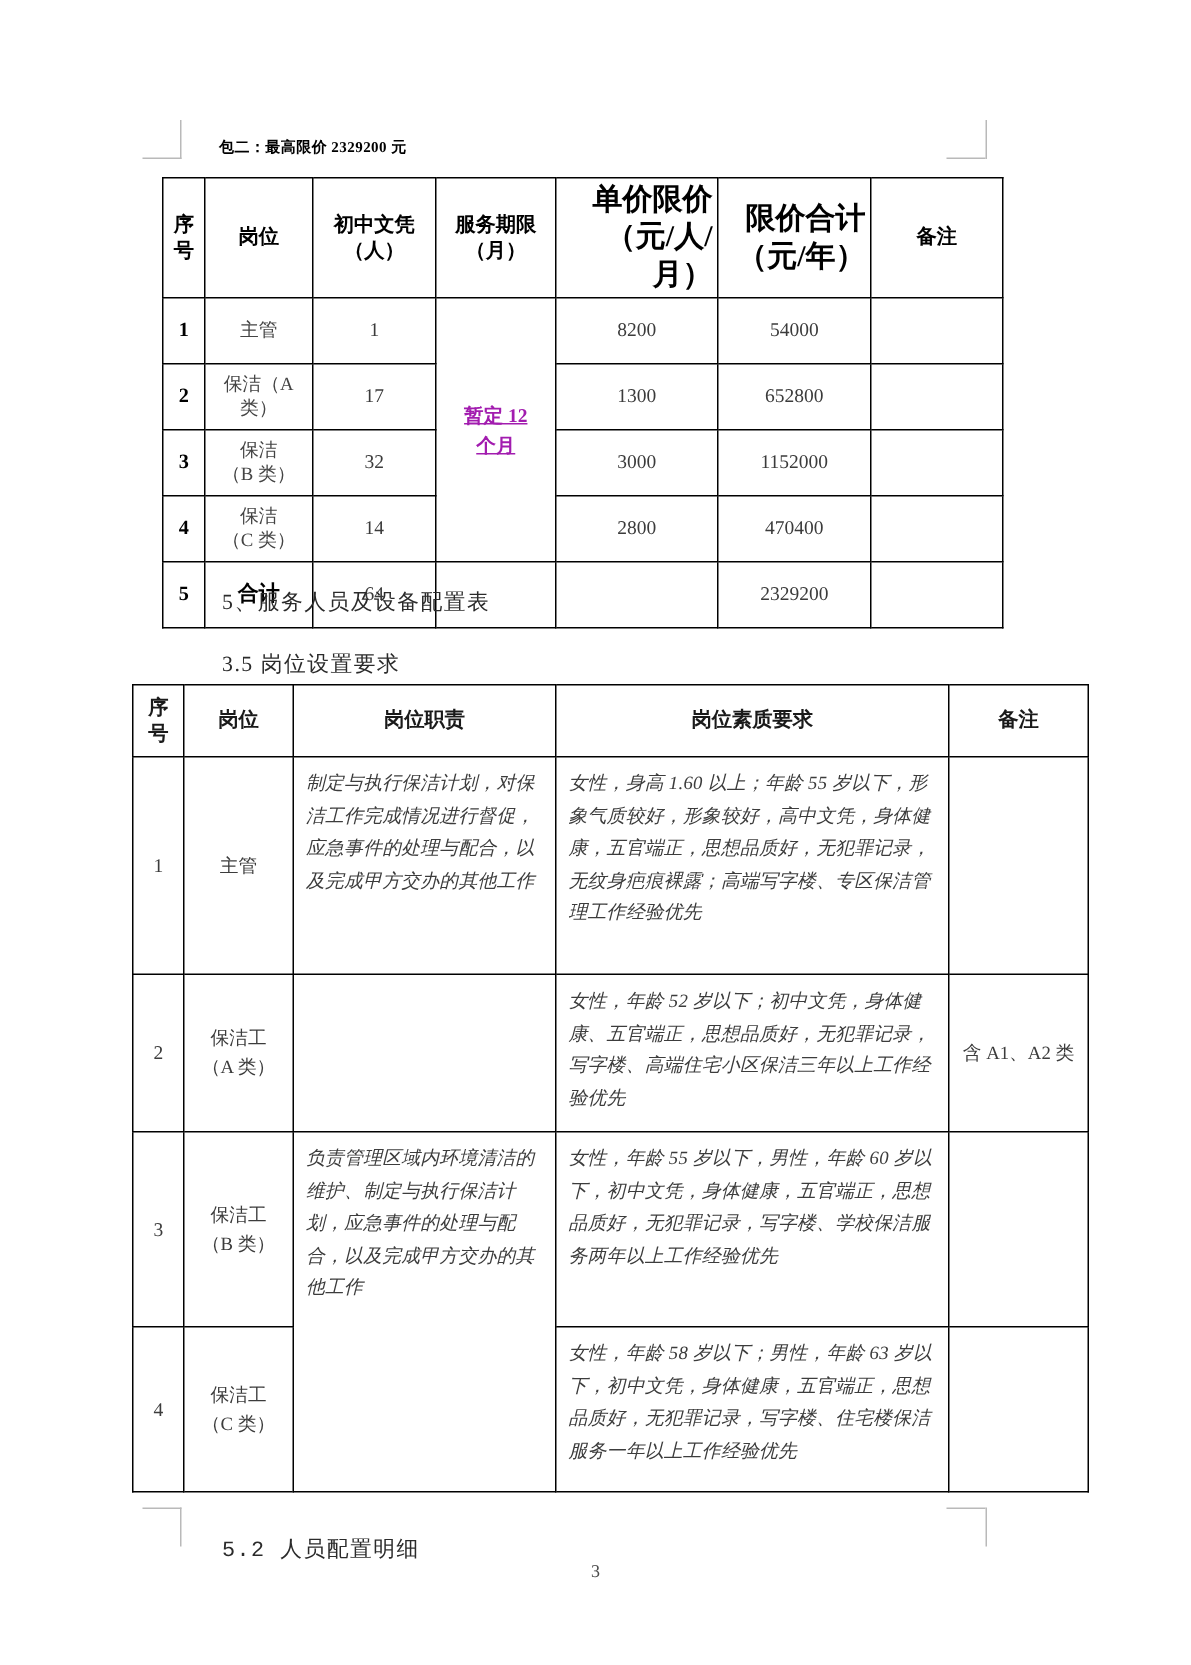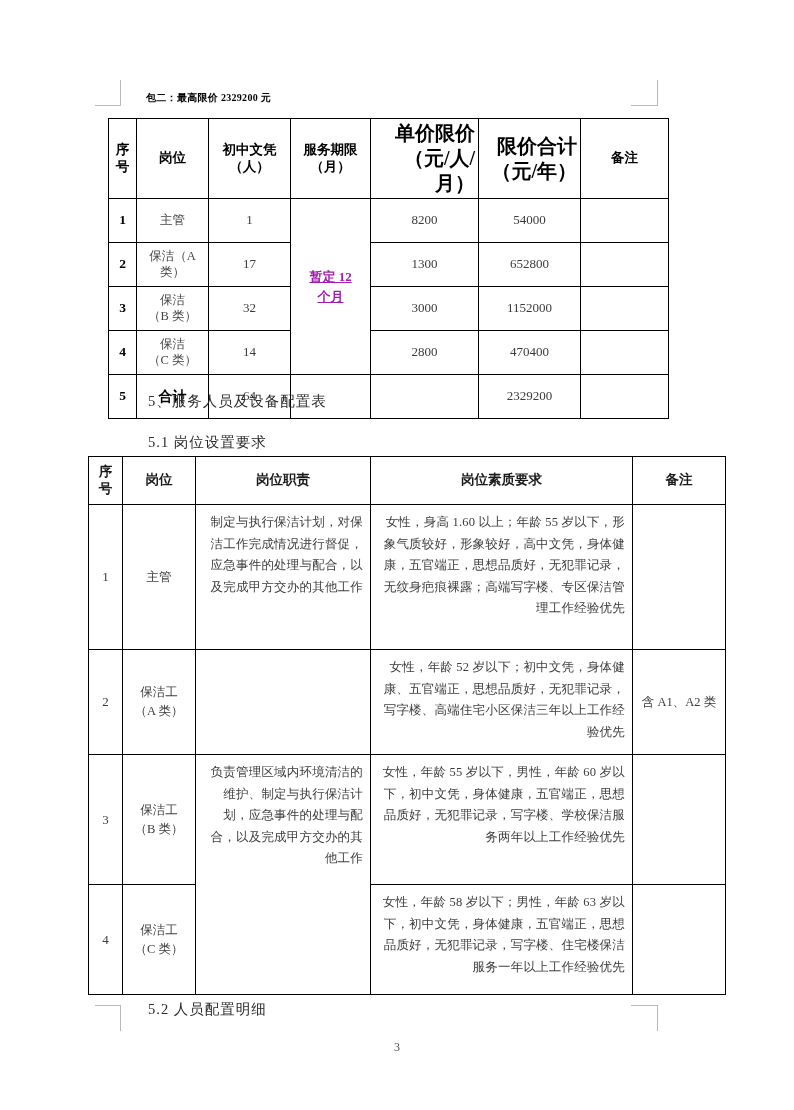--- a/index.html
+++ b/index.html
@@ -46,21 +46,21 @@
   .sec-head {
     position: absolute;
     left: 148px;
     font-size: 14.5px;
     color: #2b2b2b;
     letter-spacing: 1px;
     white-space: nowrap;
   }
   #sec-5   { top: 392px; }
   #sec-51  { top: 433px; }
-  #sec-52  { top: 1000px; }
+  #sec-52  { top: 1023px; font-family: Liberation Mono, monospace; }
 
   
   table {
     position: absolute;
     border-collapse: collapse;
     table-layout: fixed;
   }
   table td, table th {
     border: 1px solid #000000;
     padding: 2px 3px;
@@ -133,27 +133,28 @@
     font-size: 12.5px;
     color: #3c3c3c;
   }
   #table-posts td.idx { font-size: 13px; }
   #table-posts td.post {
     font-size: 12.5px;
     line-height: 1.5;
     color: #3c3c3c;
   }
   #table-posts td.para {
-    text-align: right;
+    text-align: left;
     vertical-align: top;
     padding: 7px 7px 7px 8px;
     line-height: 1.72;
     font-size: 12.5px;
     letter-spacing: 0.2px;
     color: #3c3c3c;
+    font-style: italic;
   }
   #table-posts td.remark {
     font-size: 12.5px;
     color: #3c3c3c;
   }
 
   
   .page-no {
     position: absolute;
     left: 0; right: 0;
@@ -279,21 +280,21 @@
       <td>64</td>
       <td></td>
       <td></td>
       <td>2329200</td>
       <td></td>
     </tr>
   </tbody>
 </table>
 
 <div class="sec-head" id="sec-5">5、服务人员及设备配置表</div>
-<div class="sec-head" id="sec-51">5.1 岗位设置要求</div>
+<div class="sec-head" id="sec-51">3.5 岗位设置要求</div>
 
 <table id="table-posts">
   <colgroup>
     <col style="width:34px">
     <col style="width:73px">
     <col style="width:175px">
     <col style="width:262px">
     <col style="width:93px">
   </colgroup>
   <thead>

